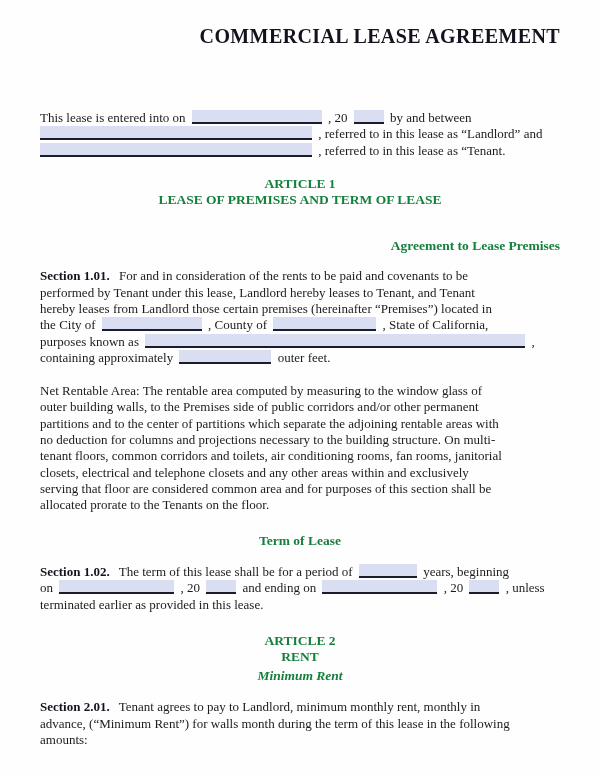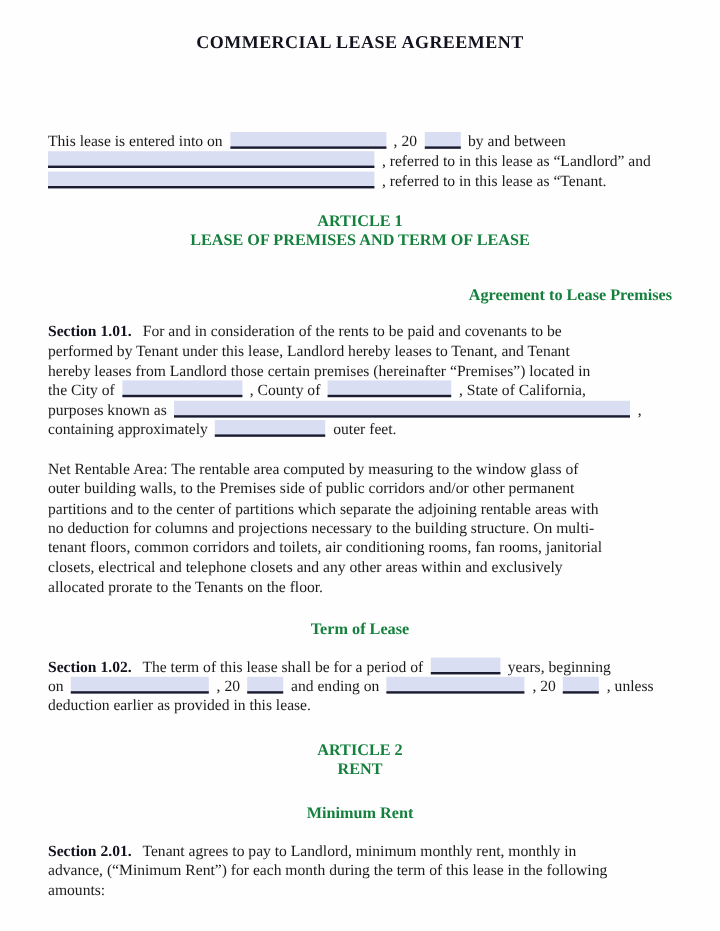--- a/index.html
+++ b/index.html
@@ -5,35 +5,35 @@
   html,body{margin:0;padding:0;background:#ffffff;}
   .page{
     width:600px;height:776px;box-sizing:border-box;
     padding:26px 40px 40px 40px;
     background:#fefefe;
     font-family:"Liberation Serif","DejaVu Serif",serif;
     font-size:13px;line-height:16.3px;color:#1b1b1b;
     overflow:hidden;position:relative;
   }
   .title{
-    text-align:center;font-weight:bold;font-size:15px;line-height:20px;
+    text-align:right;font-weight:bold;font-size:20px;line-height:20px;
     letter-spacing:0.4px;color:#13131f;
   }
   .line{white-space:nowrap;}
   .heading{text-align:center;font-weight:bold;font-size:13.5px;line-height:16.5px;color:#15803d;}
   .para{margin:0;}
   .intro{margin-top:64px;}
   .h-article1{margin-top:17px;}
   .sub-agreement{margin-top:29px;text-align:right;}
   .sec101{margin-top:14px;}
   .net-rentable{margin-top:17px;}
   .sub-term{margin-top:19px;}
   .sec102{margin-top:15px;}
   .h-article2{margin-top:20px;}
-  .sub-minrent{margin-top:20px;}
+  .sub-minrent{margin-top:2px;font-style:italic;}
   .sec201{margin-top:15px;}
   .sec-label{font-weight:bold;margin-right:6px;color:#13131f;margin-top:20px;}
   .blank{
     display:inline-block;height:12px;
     background:#d9def2;
     border-bottom:2px solid #1c1c30;
     margin:0 3px;vertical-align:-2px;
   }
   .w30{width:30px;}  .w58{width:58px;}  .w92{width:92px;}
   .w100{width:100px;}.w103{width:103px;}.w115{width:115px;}
@@ -101,20 +101,21 @@
     </div>
   </div>
 
   <div class="para net-rentable">
     <div class="line">Net Rentable Area:  The rentable area computed by measuring to the window glass of</div>
     <div class="line">outer building walls, to the Premises side of public corridors and/or other permanent</div>
     <div class="line">partitions and to the center of partitions which separate the adjoining rentable areas with</div>
     <div class="line">no deduction for columns and projections necessary to the building structure.  On multi-</div>
     <div class="line">tenant floors, common corridors and toilets, air conditioning rooms, fan rooms, janitorial</div>
     <div class="line">closets, electrical and telephone closets and any other areas within and exclusively</div>
+    <div class="line">serving that floor are considered common area and for purposes of this section shall be</div>
     <div class="line">allocated prorate to the Tenants on the floor.</div>
   </div>
 
   <div class="heading sub-term">Term of Lease</div>
 
   <div class="para sec102">
     <div class="line">
       <span class="sec-label">Section 1.02.</span>
       <span>The term of this lease shall be for a period of</span>
       <span class="blank w58"></span>
@@ -124,32 +125,32 @@
       <span>on</span>
       <span class="blank w115"></span>
       <span>, 20</span>
       <span class="blank w30"></span>
       <span>and ending on</span>
       <span class="blank w115"></span>
       <span>, 20</span>
       <span class="blank w30"></span>
       <span>, unless</span>
     </div>
-    <div class="line">deduction earlier as provided in this lease.</div>
+    <div class="line">terminated earlier as provided in this lease.</div>
   </div>
 
   <div class="heading h-article2">
     <div class="line">ARTICLE 2</div>
     <div class="line">RENT</div>
   </div>
 
   <div class="heading sub-minrent">Minimum Rent</div>
 
   <div class="para sec201">
     <div class="line">
       <span class="sec-label">Section 2.01.</span>
       <span>Tenant agrees to pay to Landlord, minimum monthly rent, monthly in</span>
     </div>
-    <div class="line">advance, (“Minimum Rent”) for each month during the term of this lease in the following</div>
+    <div class="line">advance, (“Minimum Rent”) for walls month during the term of this lease in the following</div>
     <div class="line">amounts:</div>
   </div>
 
 </div>
 
 </body></html>

